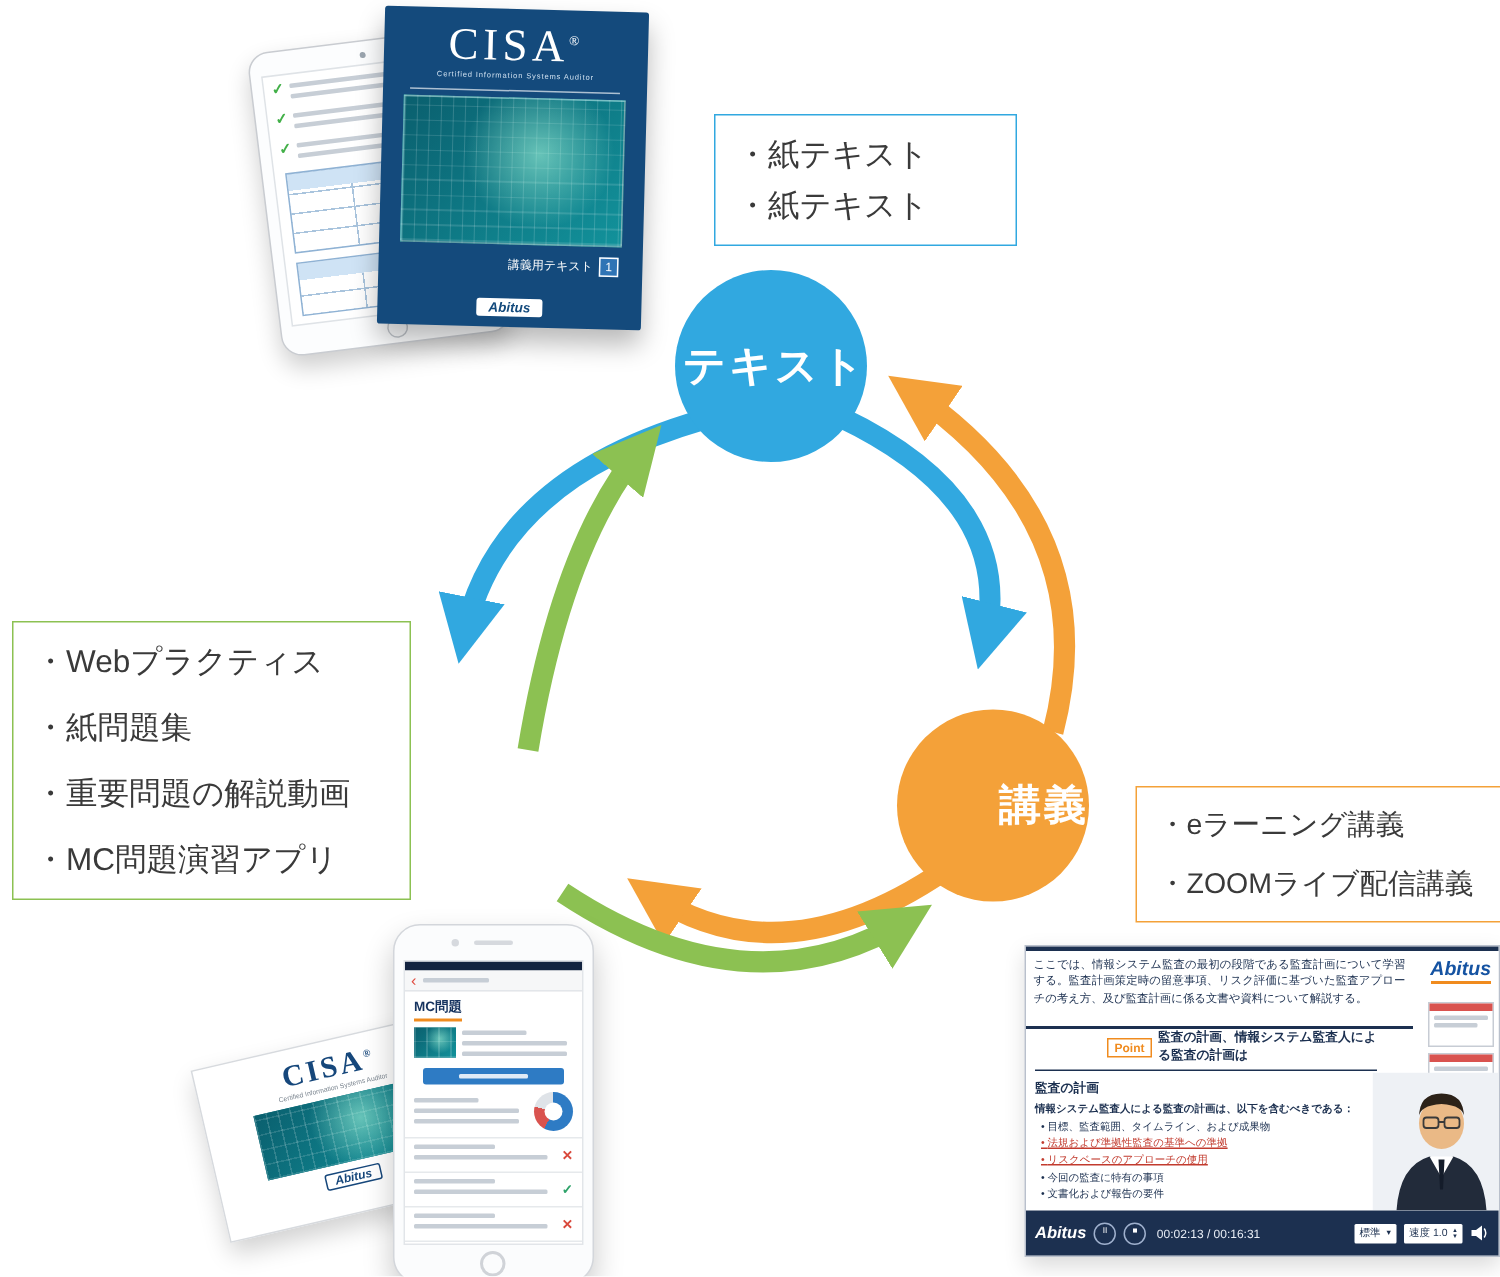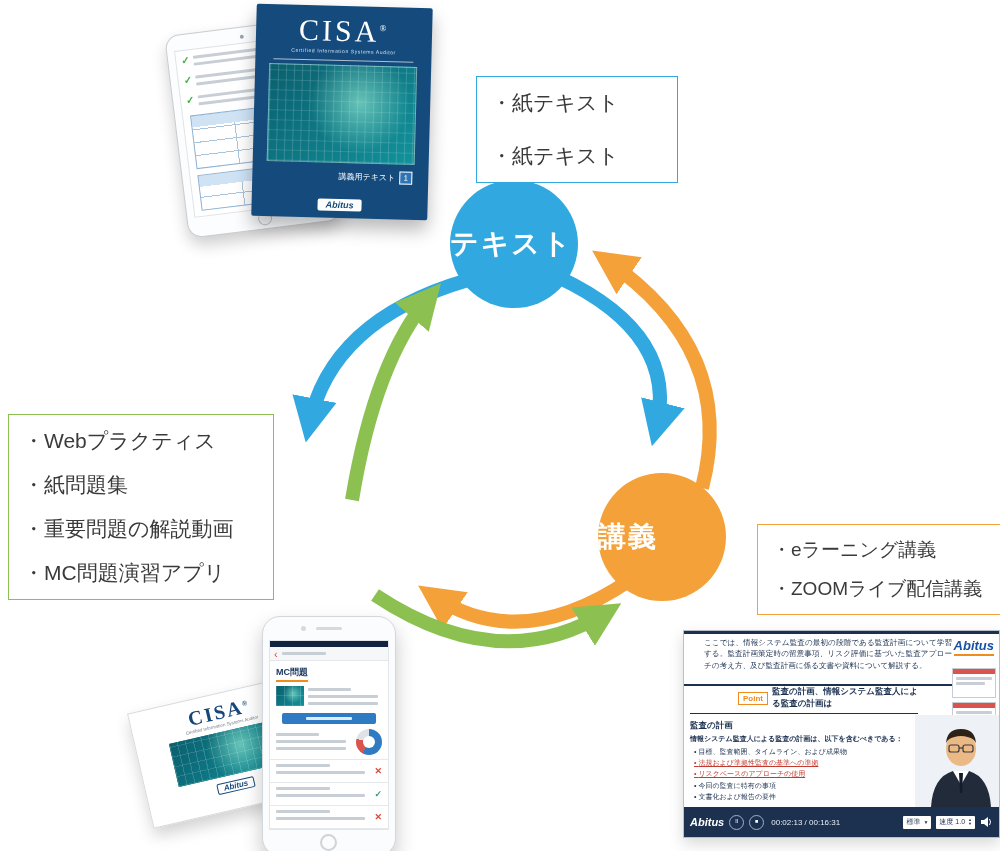--- a/index.html
+++ b/index.html
@@ -4,31 +4,31 @@
 <style>
   html,body { margin:0; padding:0; background:#fff; }
   .page { position:relative; width:1000px; height:851px; background:#fff; overflow:hidden;
           font-family:"Liberation Sans", sans-serif; color:#3a3a3a; }
 
   
   .arrows { position:absolute; left:0; top:0; z-index:1; pointer-events:none; }
 
   
   .node { position:absolute; width:128px; height:128px; border-radius:50%; z-index:2;
-          display:flex; align-items:center; justify-content:flex-start; }
+          display:flex; align-items:center; justify-content:flex-end; }
   .node span { color:#fff; font-weight:bold; font-size:28px; letter-spacing:2px; }
   .node-text { left:450px; top:180px; background:#31a8e0; }
   .node-lecture { left:598px; top:473px; background:#f4a139; }
   .node-problems { left:282px; top:473px; background:#8cc152; }
 
   
   .callout { position:absolute; z-index:5; background:#fff; border:1px solid; padding:12px 14px;
              display:flex; flex-direction:column; font-size:21px; color:#3a3a3a; }
   .callout .line { white-space:nowrap; }
-  .callout-text { left:476px; top:76px; width:172px; border-color:#31a8e0; gap:25px; }
+  .callout-text { left:476px; top:76px; width:172px; border-color:#31a8e0; gap:6px; }
   .callout-problems { left:8px; top:414px; width:236px; border-color:#8cc152; gap:16px; }
   .callout-lecture { left:757px; top:524px; width:214px; border-color:#f4a139; gap:13px; font-size:19px; }
 
   
   .bar { height:3px; background:#c7ced6; margin-bottom:4px; border-radius:1px; }
 
   
   .tablet { position:absolute; left:176px; top:26px; width:152px; height:202px; z-index:3;
             transform:rotate(-7deg); background:#fcfdfe; border:1px solid #c9ccd1; border-radius:14px;
             box-shadow:0 8px 16px rgba(0,0,0,.2); }
@@ -118,21 +118,21 @@
   .p-mark { font-size:9px; line-height:9px; font-weight:bold; }
   .p-mark.ng { color:#d9483b; }
   .p-mark.ok { color:#2fa36a; }
 
   
   .player { position:absolute; left:683px; top:630px; width:317px; height:208px; z-index:2;
             background:#fff; border:1px solid #b9c0cc; box-shadow:0 6px 14px rgba(0,0,0,.15);
             box-sizing:border-box; }
   .pl-main { position:absolute; left:0; right:0; top:0; bottom:30px; border-top:3px solid #1c3050;
              background:#fff; overflow:hidden; }
-  .pl-intro { position:absolute; left:0; top:0; width:248px; height:44px; padding:3px 20px;
+  .pl-intro { position:absolute; left:0; top:0; width:248px; height:44px; padding:3px 5px;
               font-size:7.6px; line-height:1.5; color:#1c3050; border-bottom:2px solid #1c3050;
               background:#fff; text-align:justify; }
   .pl-logo { position:absolute; right:5px; top:4px; color:#1553a2; font-weight:bold; font-style:italic;
              font-size:13px; }
   .pl-logo::after { content:""; display:block; height:2px; background:#f08b1e; margin-top:1px; }
   .pl-thumb { position:absolute; right:3px; width:42px; height:28px; border:1px solid #c7ccd4; background:#fff; }
   .pl-thumb::before { content:""; position:absolute; left:0; right:0; top:0; height:5px; background:#d9534f; }
   .pl-thumb .bar { margin:8px 3px 2px; }
   .pl-thumb .bar + .bar { margin-top:0; }
   .pl-slide { position:absolute; left:6px; top:52px; width:228px; }

